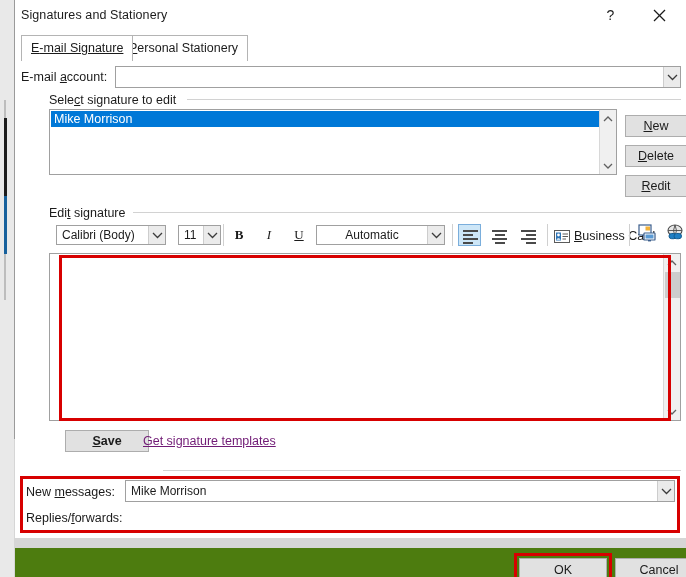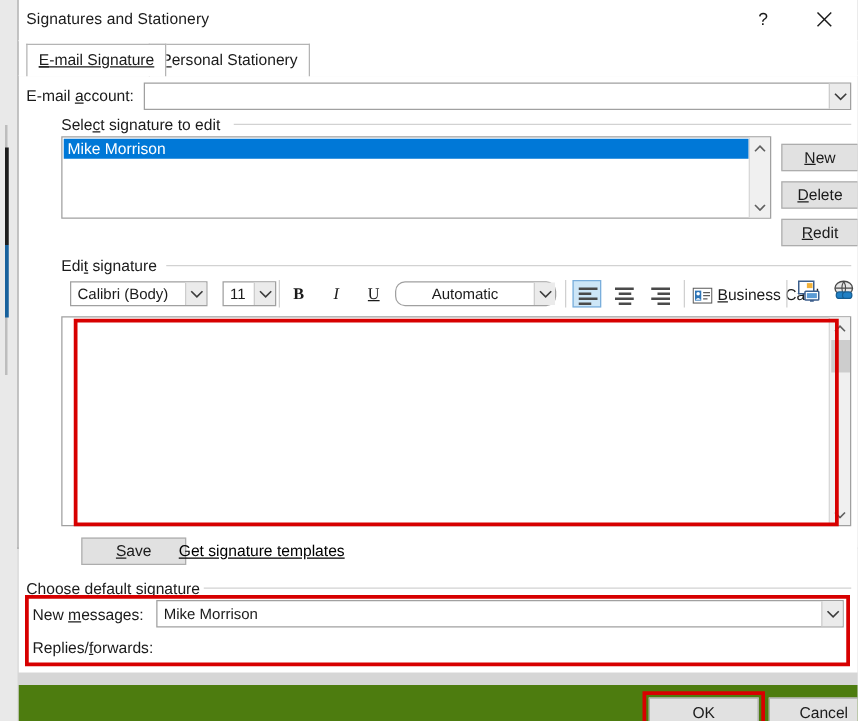--- a/index.html
+++ b/index.html
@@ -290,21 +290,21 @@
     border: 3px solid #d70000;
     box-sizing: border-box;
     pointer-events: none;
     z-index: 40;
   }
 
   
   #tpl-link {
     position: absolute;
     font-size: 12.5px;
-    color: #000000;
+    color: #701a75;
     text-decoration: underline;
     cursor: default;
     white-space: nowrap;
   }
 
   
   #footer {
     position: absolute;
     left: 0; top: 548px;
     width: 672px;
@@ -401,21 +401,21 @@
           </svg>
       </span>
     </div>
 
     <div class="tbsep" style="left:208px; top:163px; height:22px;"></div>
 
     <button class="tbbtn" style="left:213px; top:163px; width:22px; height:22px; font-weight:bold; line-height:20px;"><span>B</span></button>
     <button class="tbbtn" style="left:243px; top:163px; width:22px; height:22px; font-style:italic; line-height:20px;"><span>I</span></button>
     <button class="tbbtn" style="left:273px; top:163px; width:22px; height:22px; text-decoration:underline; line-height:20px;"><span>U</span></button>
 
-    <div class="combo" style="left:301px; top:164px; width:129px; height:20px; line-height:18px; text-align:center;border-radius:8px;">
+    <div class="combo" style="left:301px; top:164px; width:129px; height:20px; line-height:18px; text-align:center;">
       <span class="val" style="left:0; width:110px; text-align:center;">Automatic</span>
       <span class="arrow">
         <svg width="11" height="7" viewBox="0 0 11 7">
             <path d="M1 1 L5.5 5.5 L10 1" fill="none" stroke="#3c3c3c" stroke-width="1.3"></path>
           </svg>
       </span>
     </div>
 
     <div class="tbsep" style="left:437px; top:163px; height:22px;"></div>
 
@@ -496,25 +496,24 @@
         <div class="sbtn down">
           <svg width="10" height="6" viewBox="0 0 10 6">
               <path d="M1 1 L5 5 L9 1" fill="none" stroke="#606060" stroke-width="1.3"></path>
             </svg>
         </div>
       </div>
     </div>
 
     <div class="redbox" style="left:44px; top:194px; width:612px; height:166px;"></div>
 
-    <button class="btn" style="left:50px; top:369px; width:84px; height:22px;"><u>S</u><span>ave</span></button>
+    <button class="btn" style="left:50px; top:369px; width:84px; height:22px;font-weight:bold;"><u>S</u><span>ave</span></button>
 
     <a id="tpl-link" style="left:128px; top:373px;">Get signature templates</a>
 
-    <span class="lbl" style="left:6px; top:403px;">Choose default signature</span>
     <div class="grouprule" style="left:148px; top:409px; width:518px;"></div>
 
     <span class="lbl" style="left:11px; top:424px;">New <u>m</u>essages:</span>
     <div class="combo" style="left:110px; top:419px; width:550px; height:22px; line-height:20px;">
       <span class="val">Mike Morrison</span>
       <span class="arrow">
         <svg width="11" height="7" viewBox="0 0 11 7">
             <path d="M1 1 L5.5 5.5 L10 1" fill="none" stroke="#3c3c3c" stroke-width="1.3"></path>
           </svg>
       </span>

